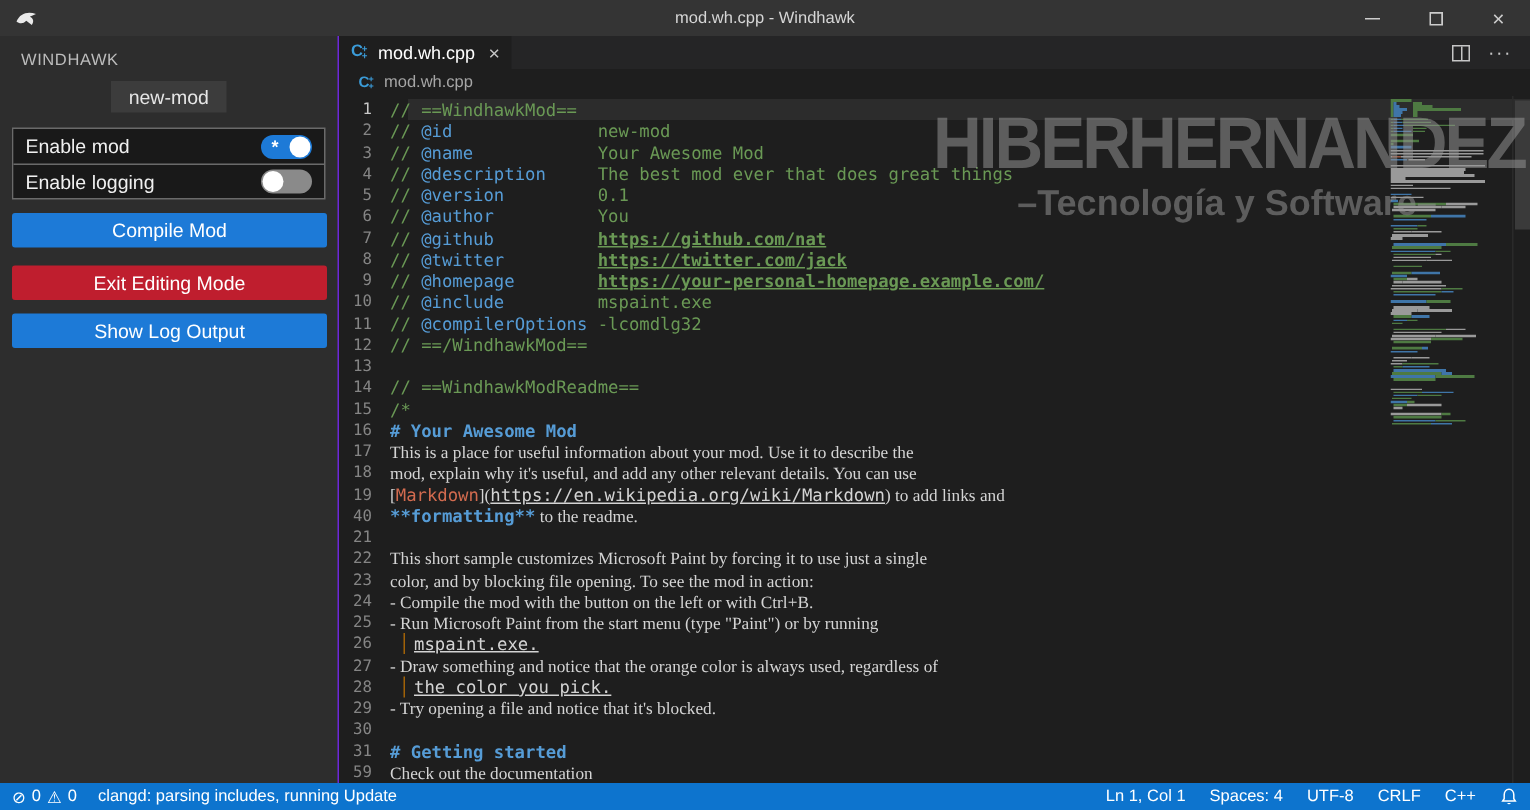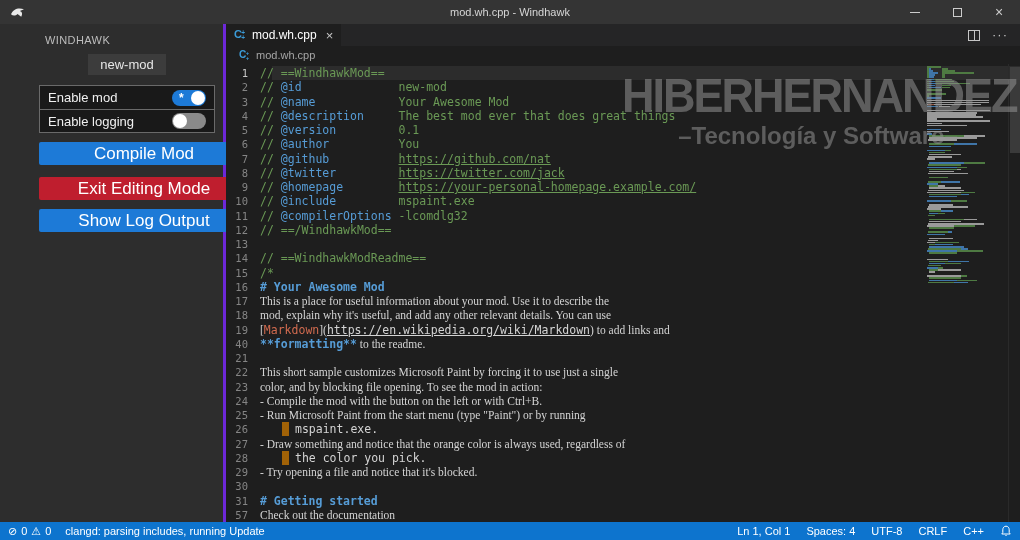--- a/index.html
+++ b/index.html
@@ -18,36 +18,36 @@
   .glyph-restore { position:relative; width:9px; height:9px; }
   .glyph-restore::before { content:""; position:absolute; left:0; bottom:0; width:7px; height:7px; border:1px solid currentColor; }
   .glyph-restore::after { content:""; position:absolute; right:0; top:0; width:7px; height:7px;
                           border-top:1px solid currentColor; border-right:1px solid currentColor; }
   .glyph-close { font-size:14px; line-height:14px; }
 
   
   .main { position:absolute; top:24px; bottom:18px; left:0; right:0; display:flex; }
 
   
-  .sidebar { width:226px; flex:none; background:#2d2d2d; border-right:3px solid #6d28d9; padding-top:6px;padding-left:31px; }
+  .sidebar { width:226px; flex:none; background:#2d2d2d; border-right:1px solid #6d28d9; padding-top:6px; }
   .sb-header { font-size:11px; color:#bdbdbd; padding:4px 0 8px 14px; letter-spacing:0.4px; }
   .mod-badge-row { display:flex; justify-content:center; margin-bottom:10px; }
   .mod-badge { background:#3c3c3c; color:#e6e6e6; font-size:13px; padding:3px 12px; }
   .toggle-group { margin:0 8px 8px 8px; border:1px solid #6a6a6a; }
   .toggle-row { display:flex; align-items:center; height:23px; padding:0 8px; background:#191919; }
   .toggle-row + .toggle-row { border-top:1px solid #6a6a6a; }
   .toggle-label { color:#f0f0f0; font-size:13px; }
   .toggle { margin-left:auto; width:34px; height:16px; border-radius:8px; background:#8a8a8a; position:relative; cursor:pointer; }
   .toggle .knob { position:absolute; top:1px; left:1px; width:14px; height:14px; border-radius:50%; background:#ffffff; }
   .toggle.on { background:var(--accent,#1d7ad7); }
   .toggle.on .knob { left:auto; right:1px; }
   .toggle .mark { display:none; }
   .toggle.on .mark { display:block; position:absolute; left:7px; top:1px; color:#ffffff; font-size:12px; font-weight:bold; }
   .action-btn { display:block; width:210px; margin:9px 8px 0 8px; height:23px; border:none; border-radius:2px;
-                color:#ffffff; font-size:17px; font-family:"Liberation Sans",sans-serif; cursor:pointer; }
+                color:#ffffff; font-size:13px; font-family:"Liberation Sans",sans-serif; cursor:pointer; }
   .action-btn.primary { background:var(--accent,#1d7ad7); }
   .action-btn.danger { background:var(--danger,#bf1e2e); margin-top:12px; }
 
   
   .editor-col { flex:1; display:flex; flex-direction:column; background:#1e1e1e; min-width:0; }
   .tabbar { height:22px; background:#252526; display:flex; align-items:stretch; flex:none; }
   .tab { background:#1e1e1e; display:flex; align-items:center; gap:5px; padding:0 8px; font-size:12px; color:#ffffff; cursor:pointer; }
   .tab-close { color:#c6c6c6; font-size:13px; margin-left:4px; cursor:pointer; }
   .tab-actions { margin-left:auto; display:flex; align-items:center; gap:12px; padding-right:12px; color:#c6c6c6; }
   .split-icon { position:relative; width:12px; height:11px; border:1px solid #c6c6c6; }
@@ -58,27 +58,27 @@
   
   .code-area { flex:1; position:relative; overflow:hidden; padding-top:2px; }
   .code-line { display:flex; height:14.25px; line-height:14.25px;
                font-family:"DejaVu Sans Mono", monospace; font-size:11.5px; cursor:text; }
   .code-line.current { background:linear-gradient(to right, transparent 46px, #2c2c2c 46px); }
   .ln { flex:none; width:34px; text-align:right; padding-right:12px; color:#858585; font-size:10.5px; }
   .current .ln { color:#c8c8c8; }
   .lc { white-space:pre; }
   .sg-c  { color:var(--syn_comment,#6a9955); }
   .sg-t  { color:var(--syn_tag,#569cd6); }
-  .sg-gl { color:var(--syn_comment,#6a9955); text-decoration:underline; }
+  .sg-gl { color:var(--syn_comment,#6a9955); text-decoration:underline;font-weight:bold; }
   .sg-w  { color:var(--syn_text,#d4d4d4);font-family:Liberation Serif, serif; }
   .sg-l  { color:var(--syn_text,#d4d4d4); text-decoration:underline; }
   .sg-m  { color:var(--syn_mdlink,#d26b4f); }
   .sg-b  { color:var(--syn_tag,#569cd6); font-weight:bold; }
   .sg-h  { color:var(--syn_tag,#569cd6); font-weight:bold; }
-  .sg-gd { color:var(--syn_text,#d4d4d4); border-left:7px solid #a16207; padding-left:6px; margin-left:22px; }
+  .sg-gd { color:var(--syn_text,#d4d4d4); border-left:1px solid #a16207; padding-left:6px; margin-left:9px;text-decoration:underline; }
 
   
   .minimap { position:absolute; top:2px; right:13px; width:80px; bottom:0; overflow:hidden; cursor:pointer; }
   .mm-line { height:2.1px; white-space:nowrap; overflow:hidden; }
   .mm-seg { display:inline-block; height:1.5px; vertical-align:top; }
   .scrollbar { position:absolute; top:0; right:0; bottom:0; width:12px; border-left:1px solid #2a2a2a; }
   .scroll-thumb { position:absolute; top:3px; left:1px; width:10px; height:86px; background:#4a4a4a; opacity:0.65; cursor:pointer; }
 
   
   .watermark { position:absolute; top:8px; right:6px; width:392px; text-align:center; z-index:5;
@@ -301,21 +301,21 @@
             </div>
             <div class="code-line">
               <span class="ln">30</span>
               <span class="lc"></span>
             </div>
             <div class="code-line">
               <span class="ln">31</span>
               <span class="lc"><span class="sg-h"># Getting started</span></span>
             </div>
             <div class="code-line">
-              <span class="ln">57</span>
+              <span class="ln">59</span>
               <span class="lc"><span class="sg-w">Check out the documentation</span></span>
             </div>
           </div>
 
         <div class="watermark">
           <div class="wm1">HIBERHERNANDEZ</div>
           <div class="wm2">
             <span class="wm2a">–Tecnología y Software–</span>
           </div>
         </div>

